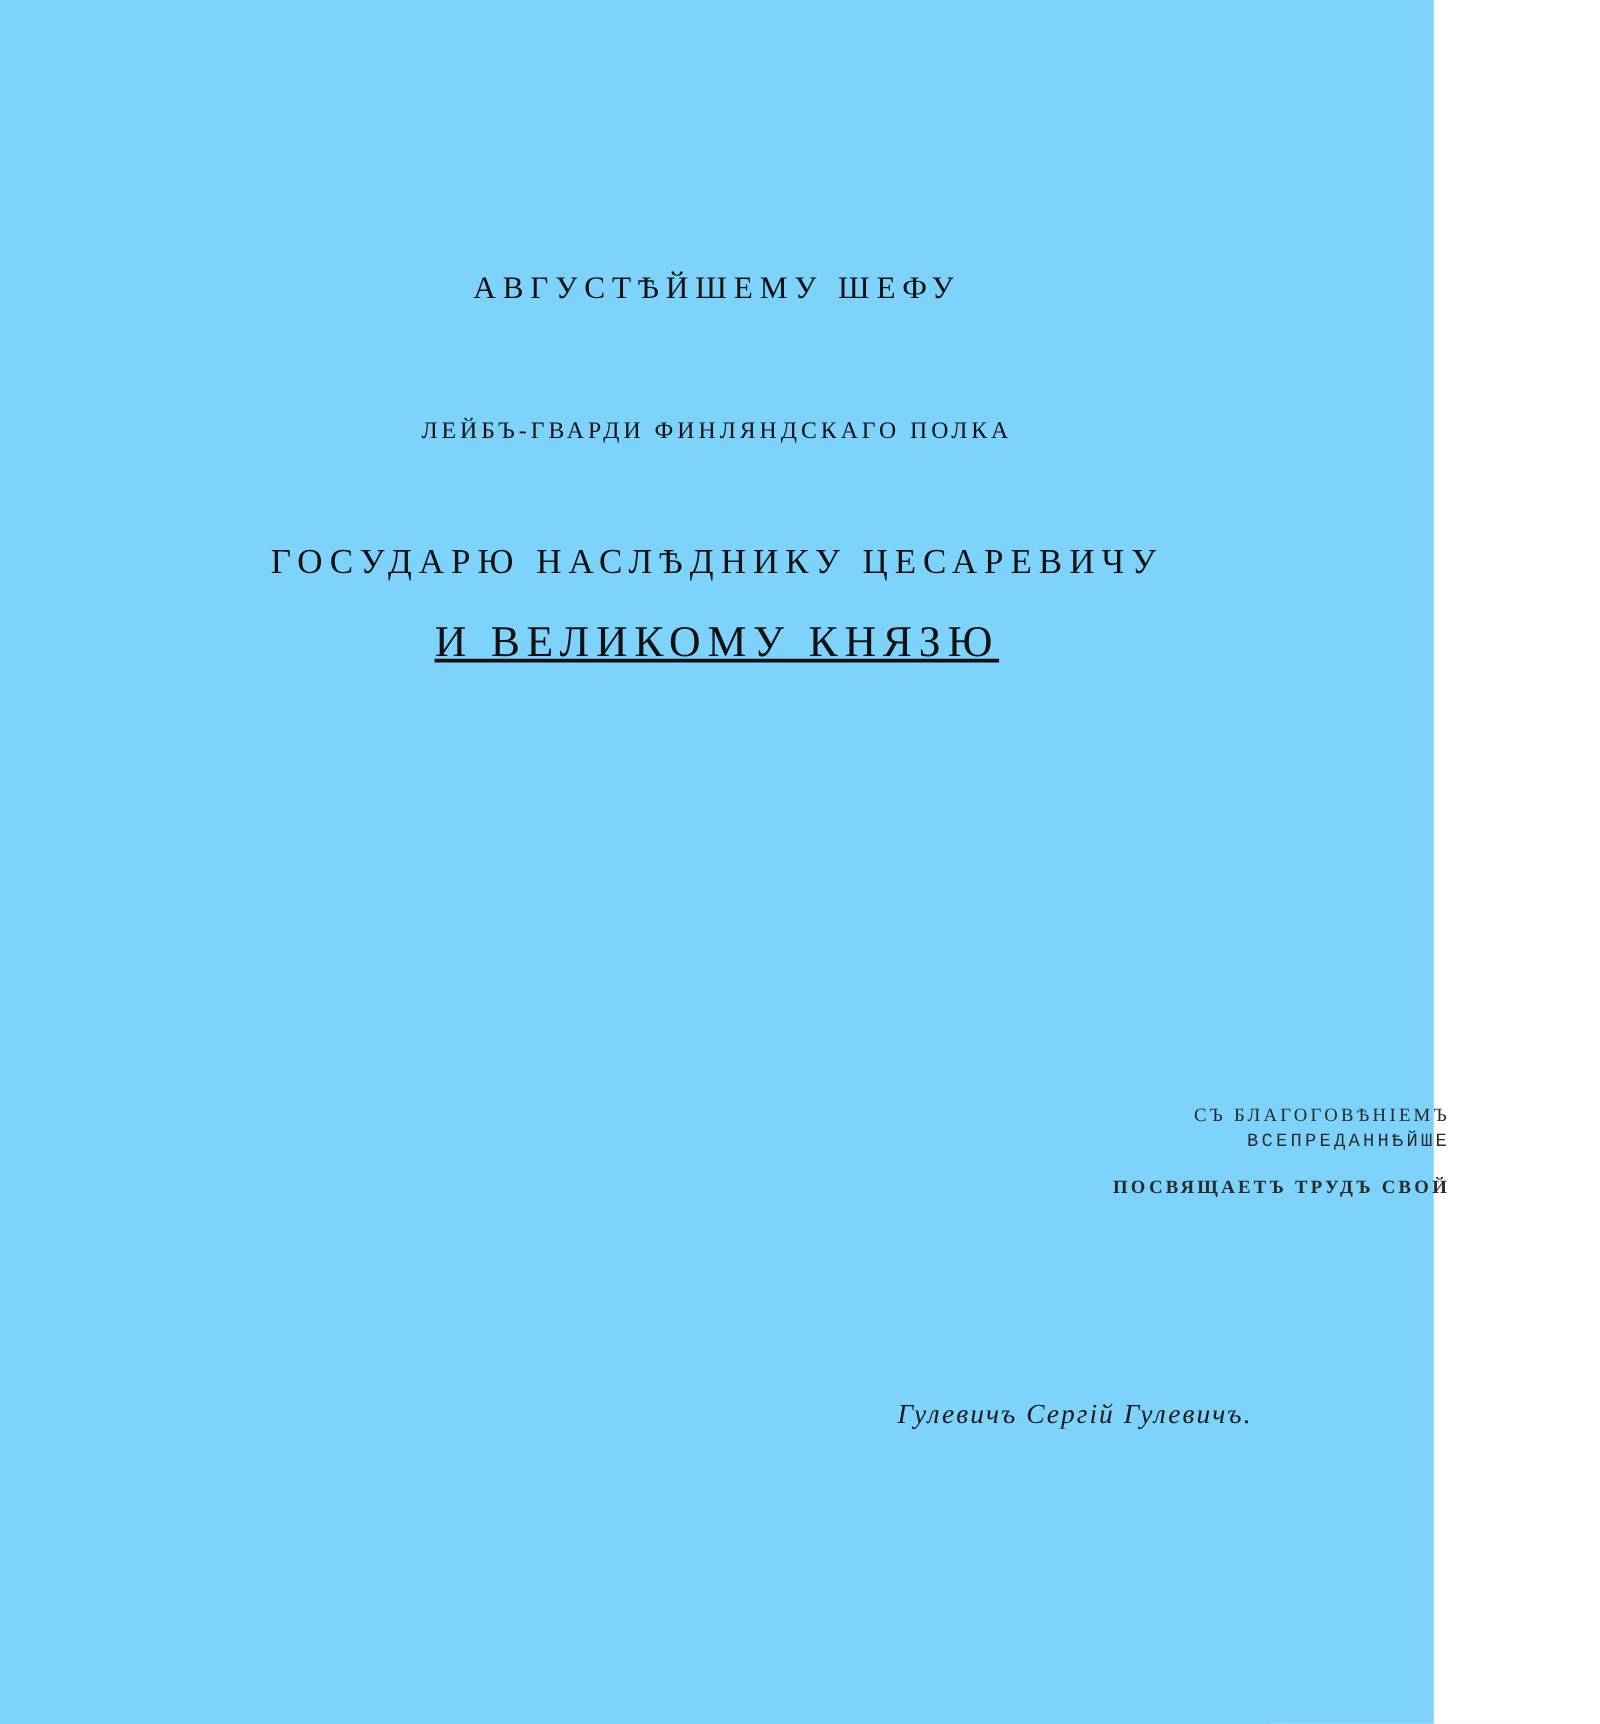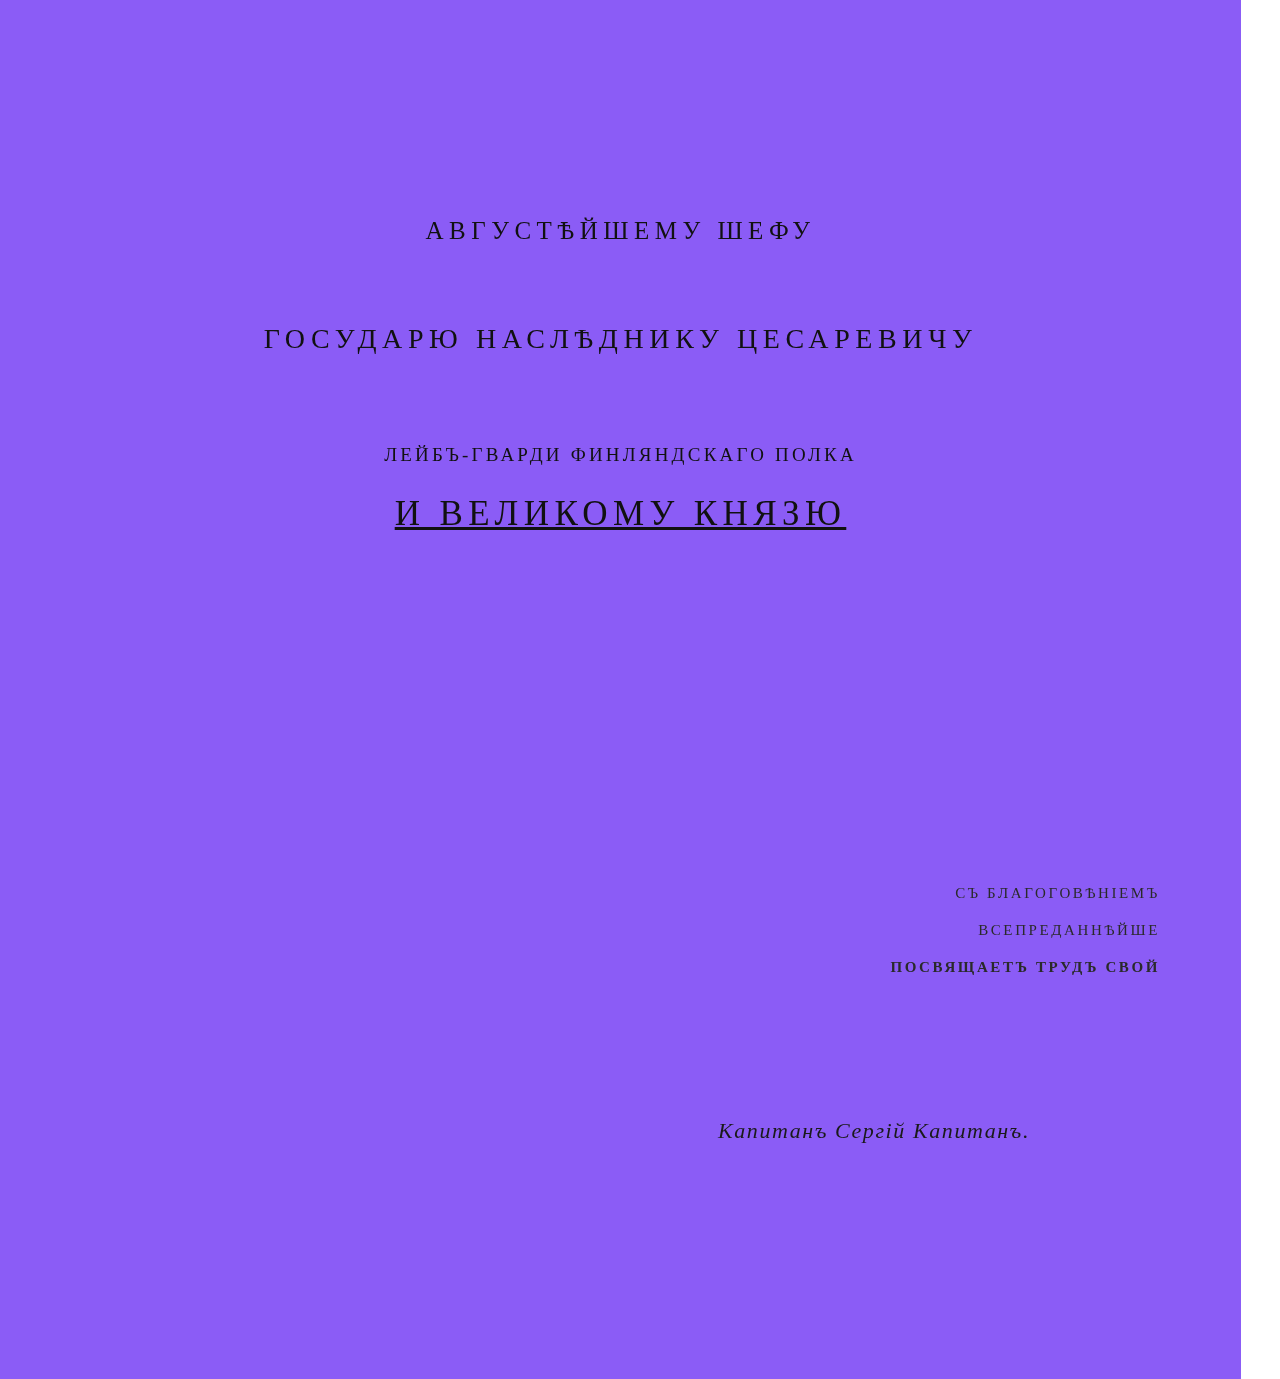--- a/index.html
+++ b/index.html
@@ -10,23 +10,23 @@
   body {
     width: 1280px;
     height: 1379px;
     font-family: "Liberation Serif", serif;
     color: #1a1a1a;
     position: relative;
     overflow: hidden;
   }
   .page {
     position: relative;
-    width: 1241px;
+    width: 1147px;
     height: 1379px;
-    background: #8b5cf6;
+    background: #7dd3fc;
   }
 
   
   .dedication {
     position: absolute;
     left: 0;
     right: 0;
     top: 218px;
     text-align: center;
   }
@@ -77,21 +77,21 @@
   }
   .closing .c-line {
     font-size: 15px;
     letter-spacing: 2.6px;
     text-transform: uppercase;
     color: #2a2a2a;
     line-height: 1;
     white-space: nowrap;
   }
   .c-1 { margin-left: 0px; }
-  .c-2 { margin-left: 84px; margin-top: 22px; }
+  .c-2 { margin-left: 84px; margin-top: 5px; font-family: Liberation Mono, monospace; }
   .c-3 { margin-top: 22px; font-weight: bold; }
 
   .signature {
     position: absolute;
     left: 718px;
     top: 1118px;
     font-family: "Liberation Serif", serif;
     font-style: italic;
     font-size: 22px;
     letter-spacing: 1.6px;
@@ -100,29 +100,29 @@
   }
 </style>
 </head>
 <body>
 
 <div class="page">
 
   <div class="dedication">
     <div class="line l-chief">АВГУСТѢЙШЕМУ ШЕФУ</div>
 
+    <div class="line l-regiment">ЛЕЙБЪ-ГВАРДИ ФИНЛЯНДСКАГО ПОЛКА</div>
+
     <div class="line l-heir">ГОСУДАРЮ НАСЛѢДНИКУ ЦЕСАРЕВИЧУ</div>
-
-    <div class="line l-regiment">ЛЕЙБЪ-ГВАРДИ ФИНЛЯНДСКАГО ПОЛКА</div>
 
     <div class="line l-grandduke">И ВЕЛИКОМУ КНЯЗЮ</div>
 
   </div>
 
   <div class="closing">
     <div class="c-line c-1">съ благоговѣніемъ</div>
     <div class="c-line c-2">всепреданнѣйше</div>
     <div class="c-line c-3">посвящаетъ трудъ свой</div>
   </div>
 
-  <div class="signature">Капитанъ Сергій Капитанъ.</div>
+  <div class="signature">Гулевичъ Сергій Гулевичъ.</div>
 
 </div>
 
 </body></html>

